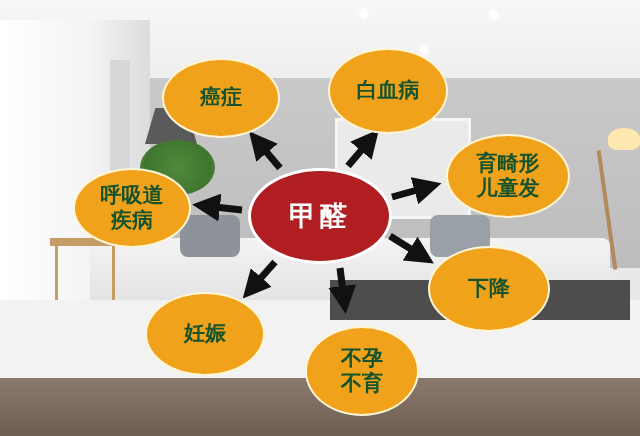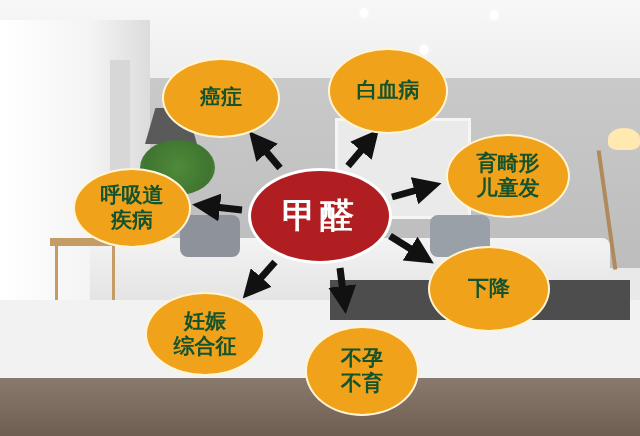--- a/index.html
+++ b/index.html
@@ -33,21 +33,21 @@
   .chandelier { position:absolute; left:420px; top:0; width:90px; height:60px; }
   .bulb { position:absolute; width:8px; height:10px; border-radius:50%; background:#fff; box-shadow:0 0 6px #fff; }
 
   .node { position:absolute; border-radius:50%; background:#f0a21a;
           border:2px solid #fff5d6; box-sizing:border-box;
           display:flex; align-items:center; justify-content:center; flex-direction:column;
           color:#14532d; font-weight:bold; text-align:center; line-height:1.2; font-size:21px; }
   .center { position:absolute; border-radius:50%; background:#b01e22;
             border:3px solid #ffffff; box-sizing:border-box;
             display:flex; align-items:center; justify-content:center;
-            color:#ffffff; font-weight:bold; font-size:34px; letter-spacing:4px; }
+            color:#ffffff; font-weight:bold; font-size:27px; letter-spacing:4px; }
   svg.arrows { position:absolute; inset:0; }
 </style>
 </head>
 <body>
 
 <div class="scene">
   <div class="ceiling"></div>
   <div class="wall"></div>
   <div class="window"></div>
   <div class="window-frame"></div>
@@ -110,19 +110,18 @@
   <span>下降</span>
 </div>
 
 <div class="node" style="left:305px;top:326px;width:114px;height:90px">
   <span>不孕</span>
   <span>不育</span>
 </div>
 
 <div class="node" style="left:145px;top:292px;width:120px;height:84px">
   <span>妊娠</span>
-  <span>综合征</span>
 </div>
 
 <div class="node" style="left:73px;top:168px;width:118px;height:80px">
   <span>呼吸道</span>
   <span>疾病</span>
 </div>
 
 </body></html>

